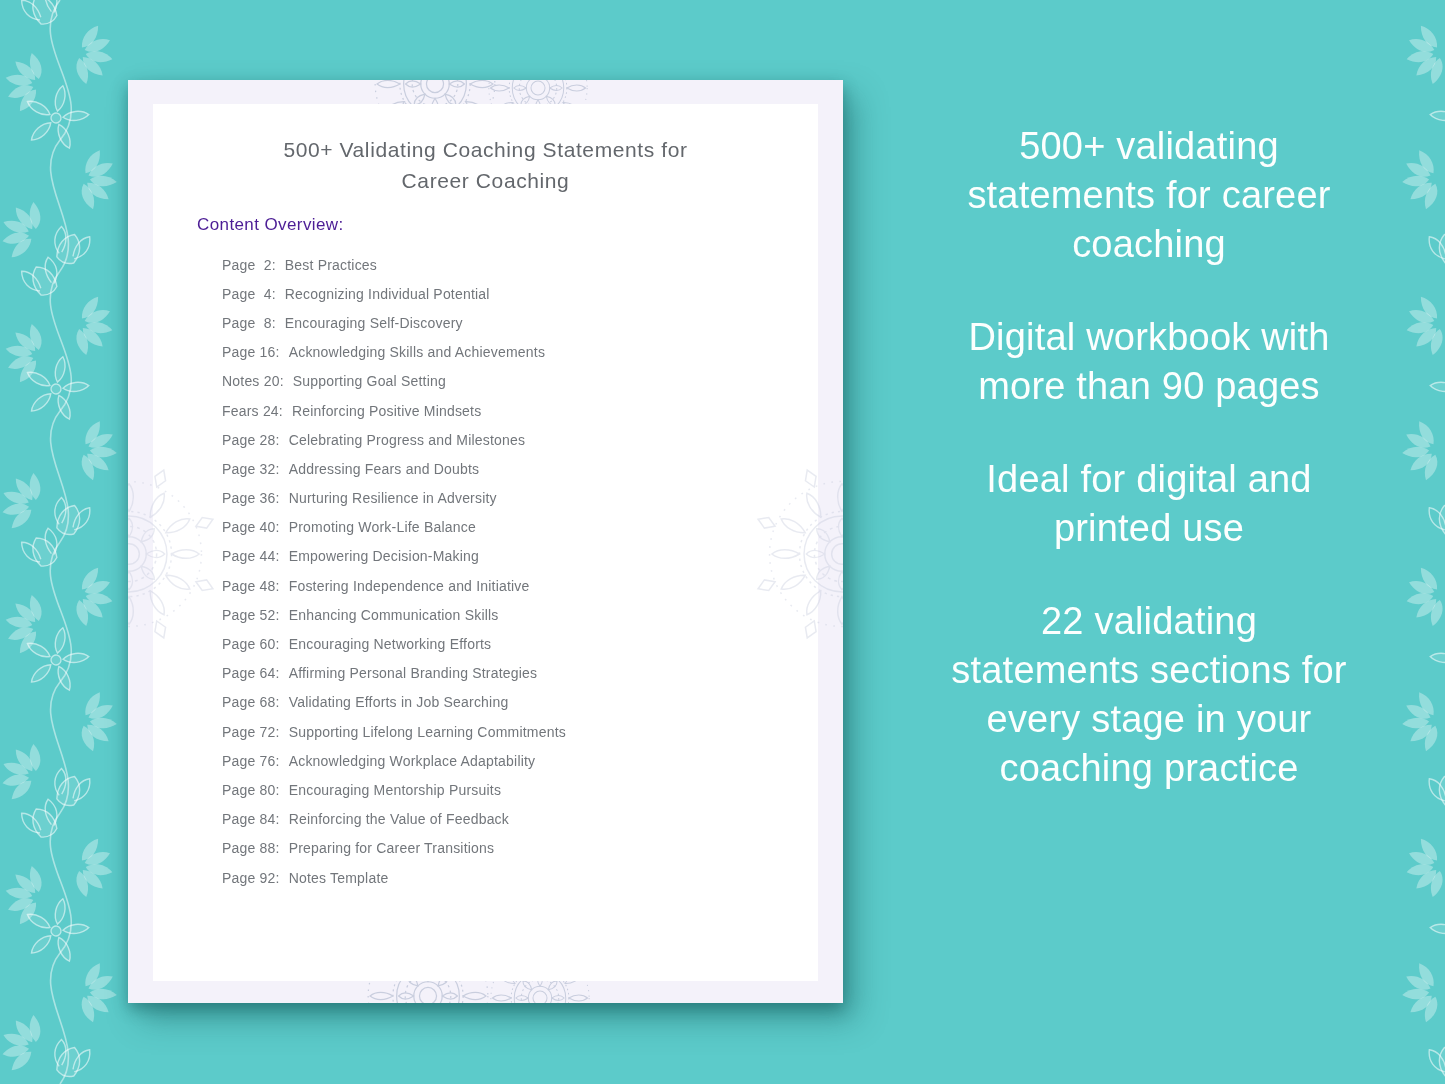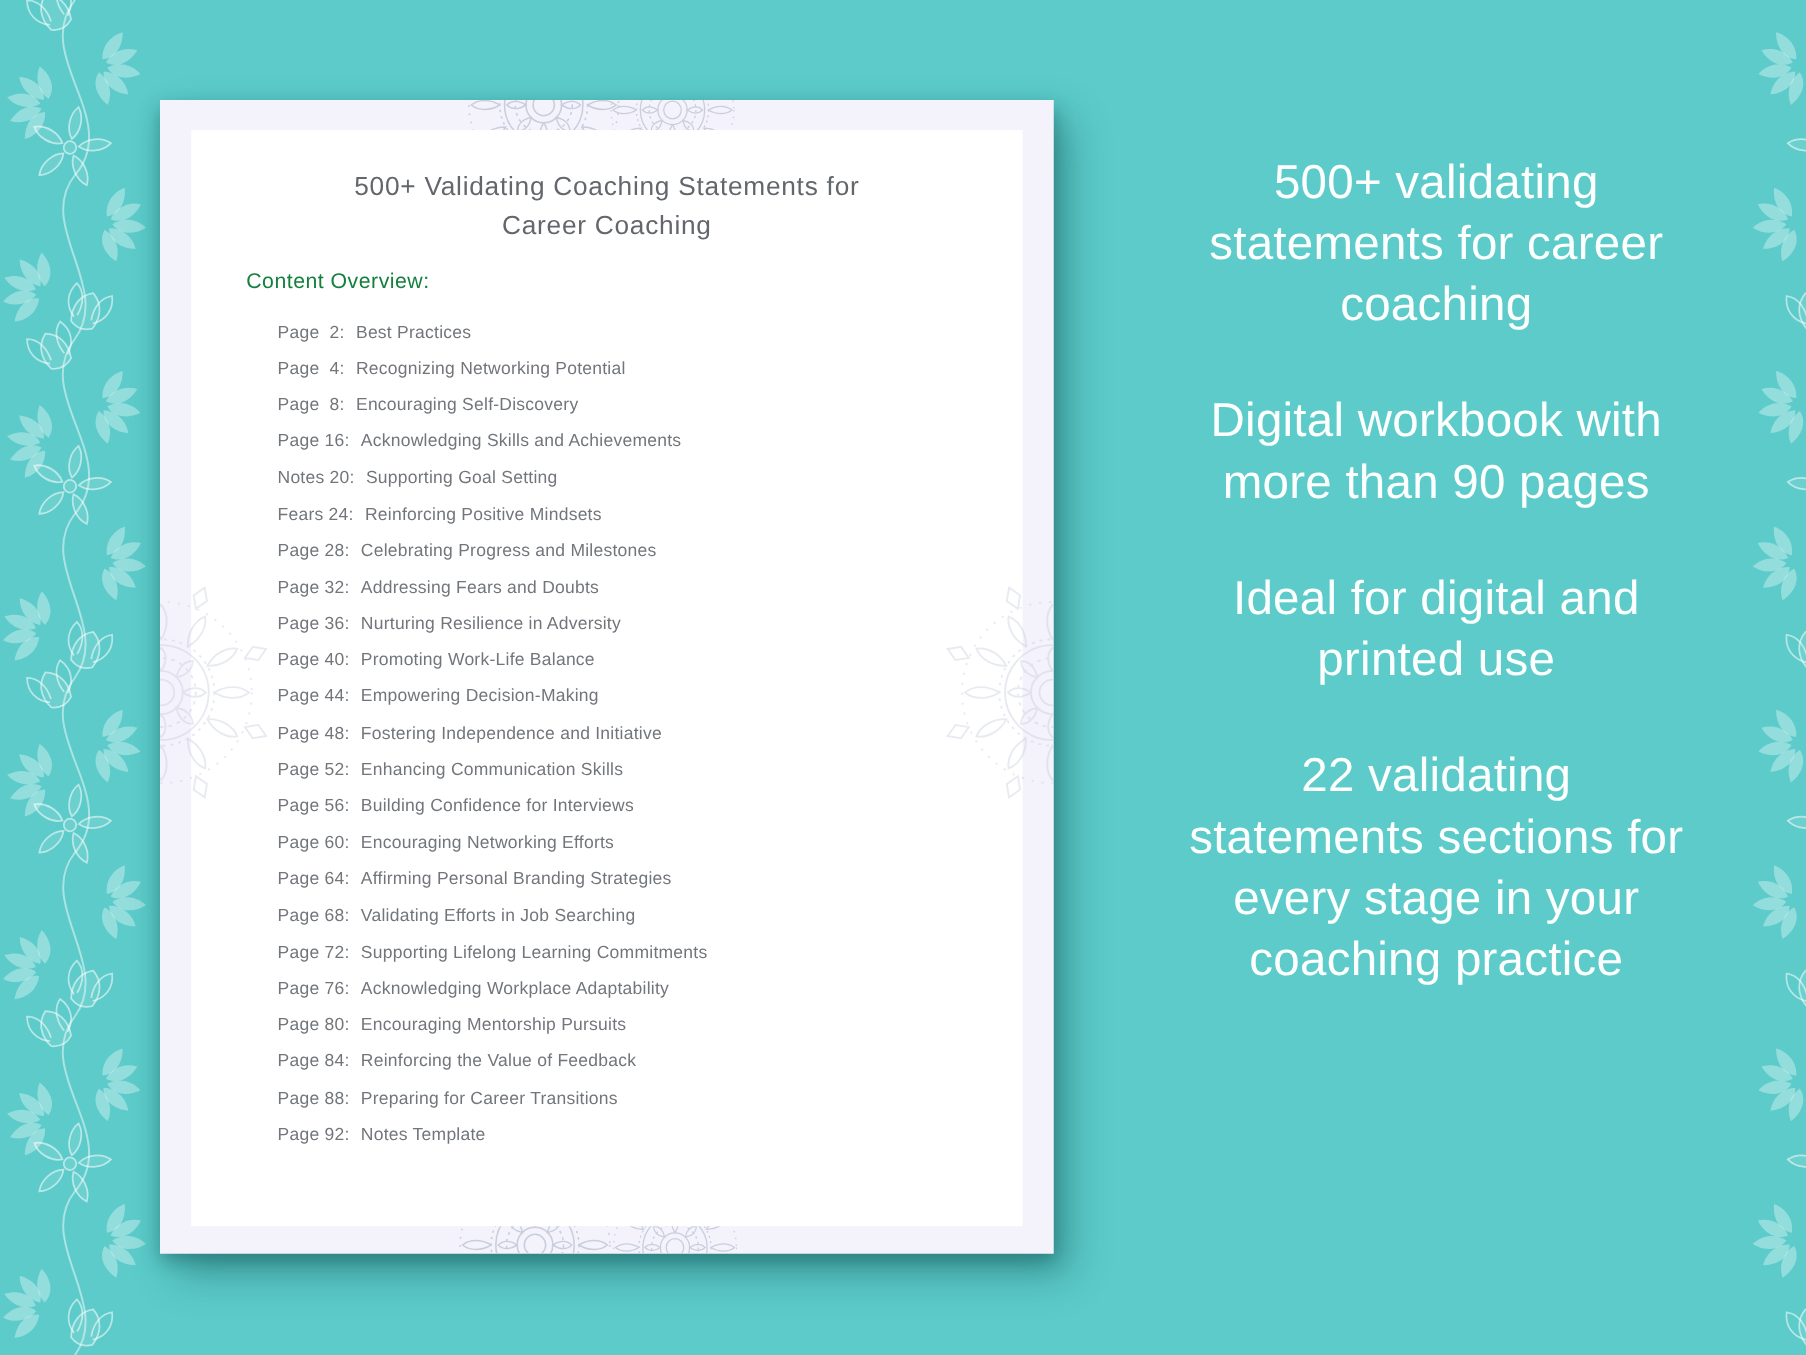--- a/index.html
+++ b/index.html
@@ -30,21 +30,21 @@
     background:#ffffff;
   }
   .doc-title{
     position:absolute;top:30px;left:0;right:0;margin:0;
     text-align:center;white-space:pre-line;
     font-size:21px;line-height:31px;font-weight:500;letter-spacing:.6px;
     color:#63676c;
   }
   .overview{
     position:absolute;top:111px;left:44px;
-    font-size:17px;letter-spacing:.4px;color:#15803d;
+    font-size:17px;letter-spacing:.4px;color:#4c1d95;
   }
   .toc{position:absolute;top:146px;left:69px;right:16px;}
   .toc-row{
     height:29.2px;display:flex;align-items:center;
     font-size:14px;letter-spacing:.2px;color:#72767b;white-space:nowrap;
   }
   .toc-page{white-space:pre;margin-right:9px;}
   
   .marketing{
     position:absolute;left:899px;top:122px;width:500px;
@@ -163,21 +163,21 @@
       <h1 class="doc-title">500+ Validating Coaching Statements for
 Career Coaching</h1>
       <div class="overview">Content Overview:</div>
       <div class="toc">
           <div class="toc-row">
     <span class="toc-page">Page  2:</span>
     <span class="toc-title">Best Practices</span>
   </div>
           <div class="toc-row">
     <span class="toc-page">Page  4:</span>
-    <span class="toc-title">Recognizing Networking Potential</span>
+    <span class="toc-title">Recognizing Individual Potential</span>
   </div>
           <div class="toc-row">
     <span class="toc-page">Page  8:</span>
     <span class="toc-title">Encouraging Self-Discovery</span>
   </div>
           <div class="toc-row">
     <span class="toc-page">Page 16:</span>
     <span class="toc-title">Acknowledging Skills and Achievements</span>
   </div>
           <div class="toc-row">
@@ -208,24 +208,20 @@
     <span class="toc-page">Page 44:</span>
     <span class="toc-title">Empowering Decision-Making</span>
   </div>
           <div class="toc-row">
     <span class="toc-page">Page 48:</span>
     <span class="toc-title">Fostering Independence and Initiative</span>
   </div>
           <div class="toc-row">
     <span class="toc-page">Page 52:</span>
     <span class="toc-title">Enhancing Communication Skills</span>
-  </div>
-          <div class="toc-row">
-    <span class="toc-page">Page 56:</span>
-    <span class="toc-title">Building Confidence for Interviews</span>
   </div>
           <div class="toc-row">
     <span class="toc-page">Page 60:</span>
     <span class="toc-title">Encouraging Networking Efforts</span>
   </div>
           <div class="toc-row">
     <span class="toc-page">Page 64:</span>
     <span class="toc-title">Affirming Personal Branding Strategies</span>
   </div>
           <div class="toc-row">

